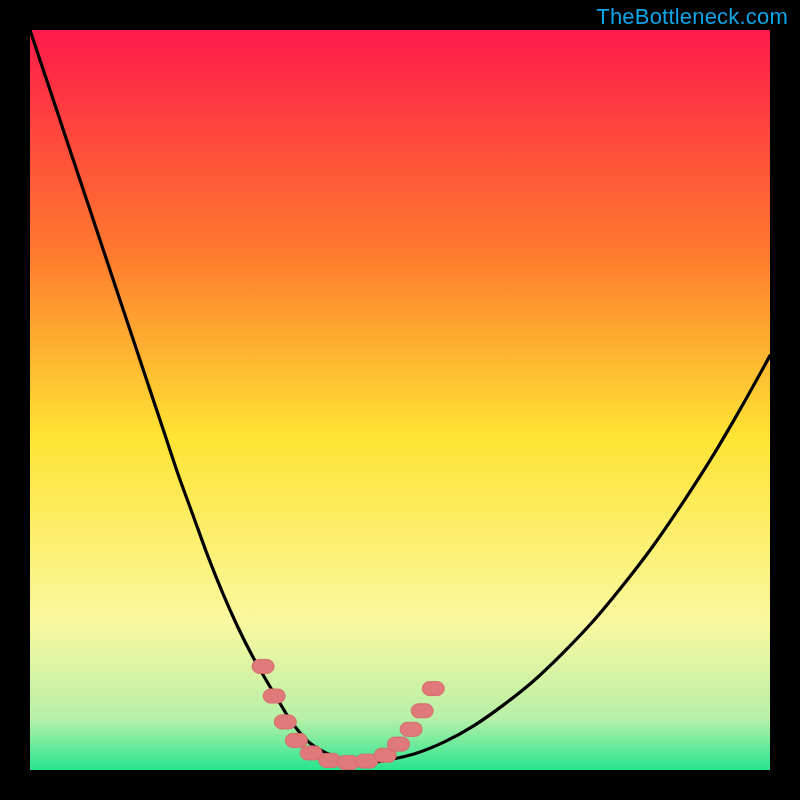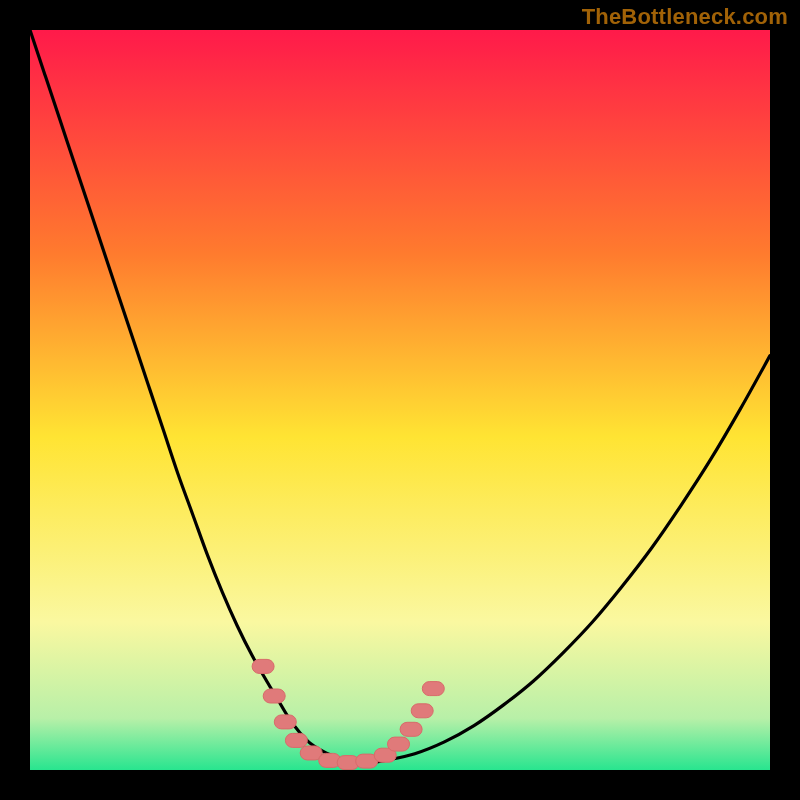--- a/index.html
+++ b/index.html
@@ -13,23 +13,23 @@
   .frame {
     width: 800px;
     height: 800px;
     background: #000;
     position: relative;
   }
   .watermark {
     position: absolute;
     top: 4px;
     right: 12px;
-    color: #a16207;
+    color: #0ea5e9;
     font-size: 22px;
-    font-weight: 700;
+    font-weight: 400;
     z-index: 10;
     letter-spacing: 0.2px;
   }
   .plot {
     position: absolute;
     left: 30px;
     top: 30px;
     width: 740px;
     height: 740px;
   }

